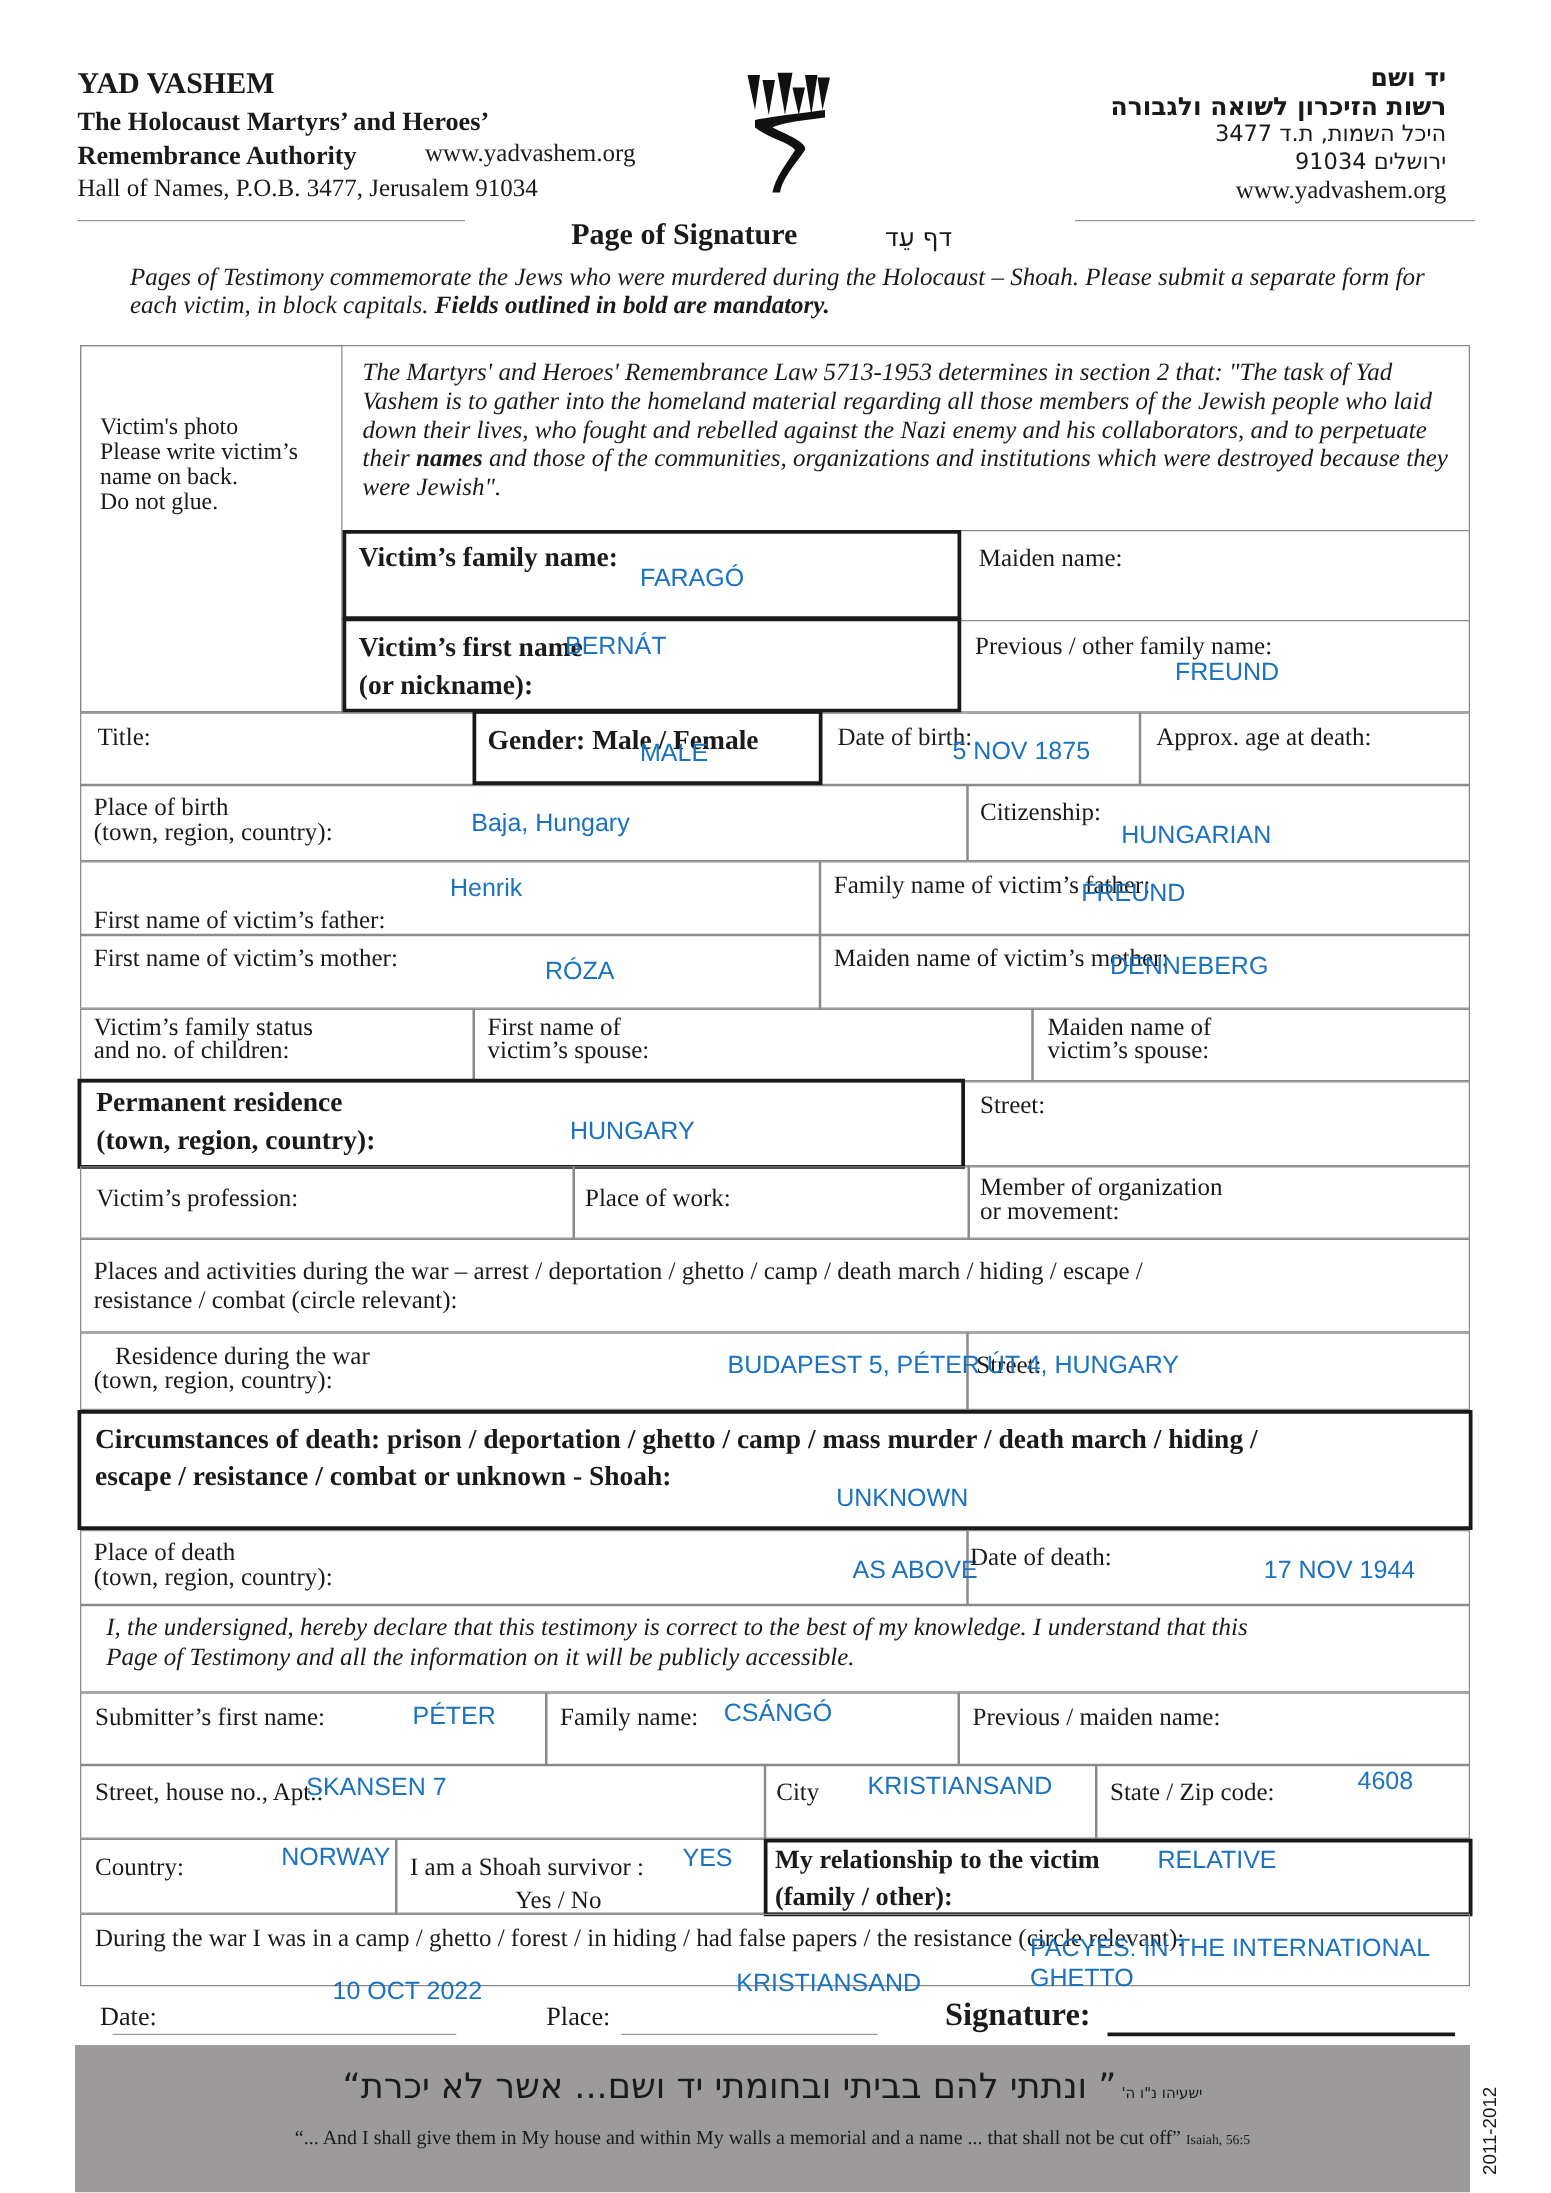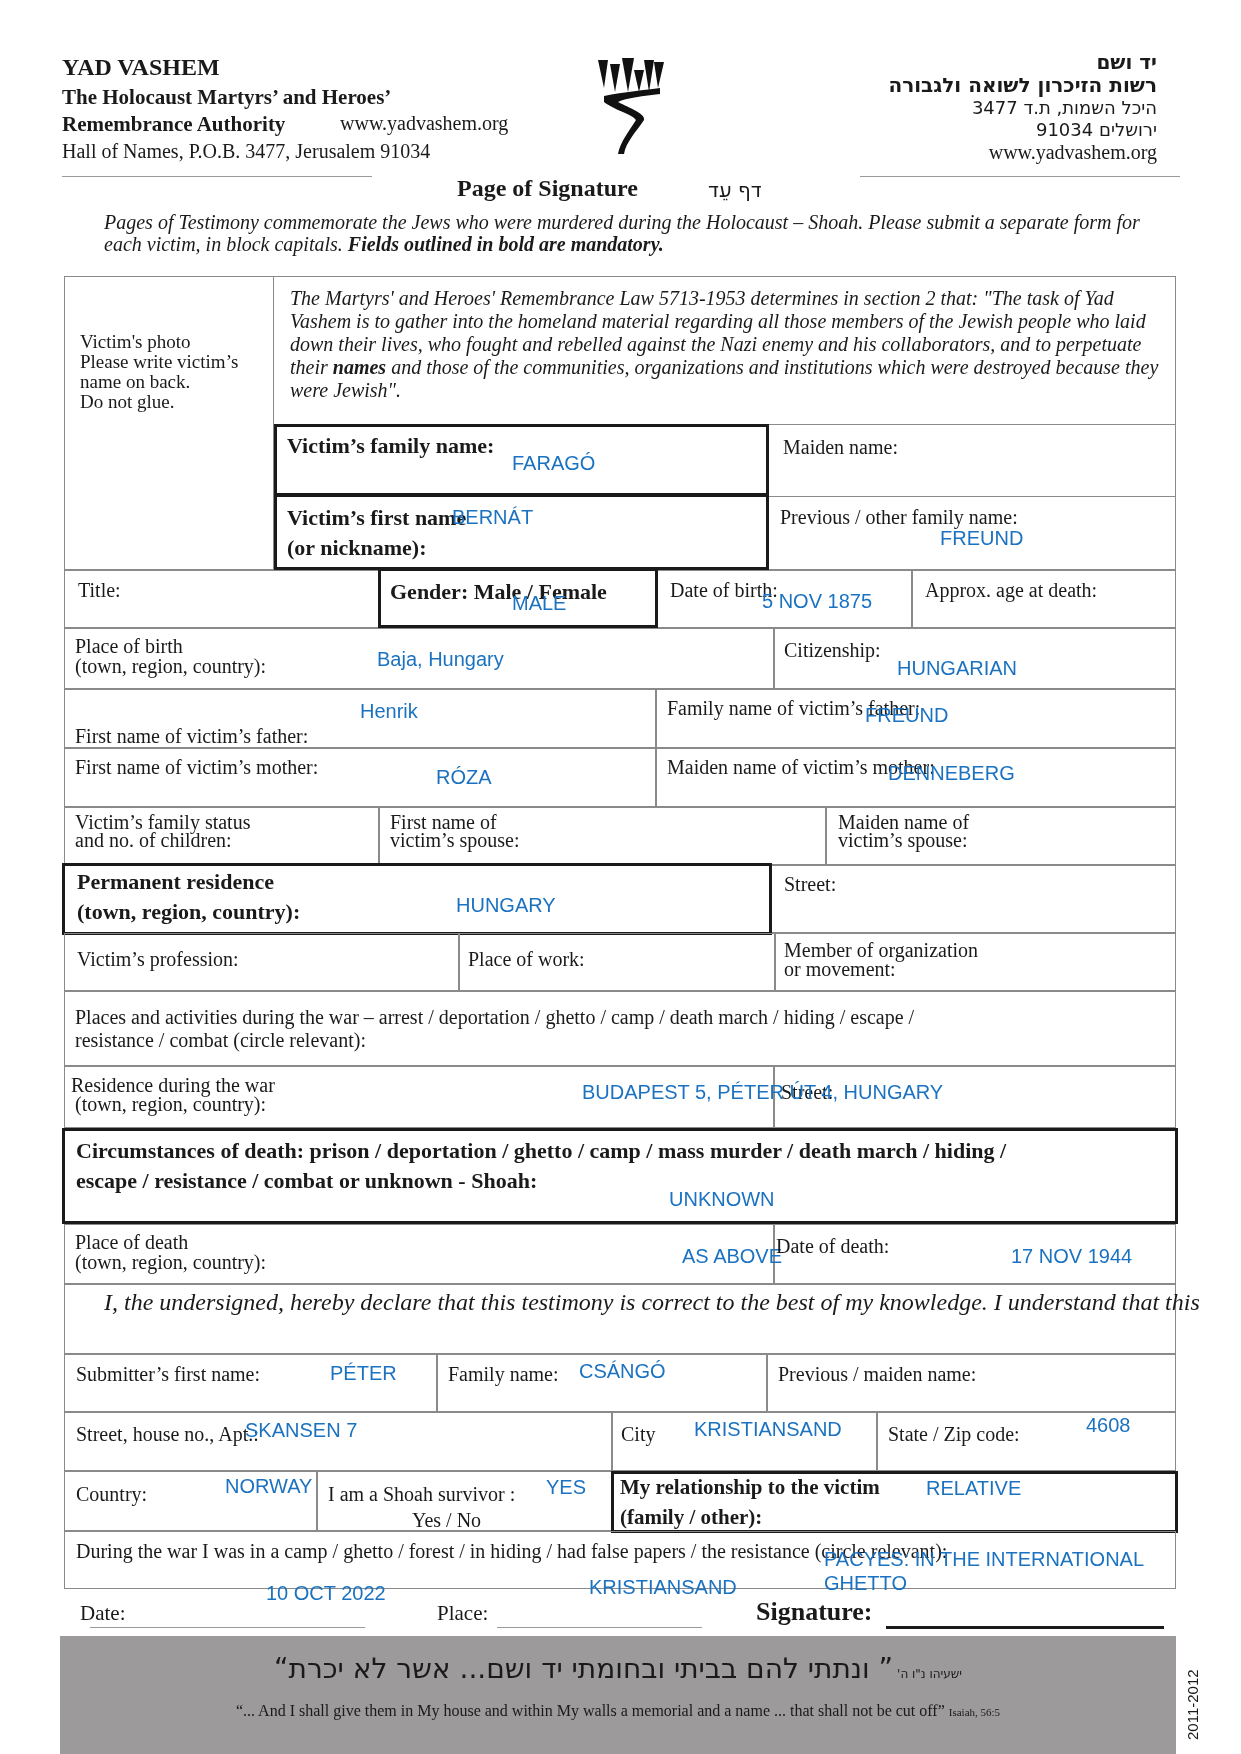--- a/index.html
+++ b/index.html
@@ -139,41 +139,42 @@
 <div class="lbl" style="left:468px;top:949px;">Place of work:</div>
 <div class="lbl" style="left:784px;top:940px;">Member of organization</div>
 <div class="lbl" style="left:784px;top:959px;">or movement:</div>
 
 <div class="cell" style="left:64px;top:991px;width:1112px;height:75px;"></div>
 <div class="lbl" style="left:75px;top:1007px;">Places and activities during the war – arrest / deportation / ghetto / camp / death march / hiding / escape /</div>
 <div class="lbl" style="left:75px;top:1030px;">resistance / combat  (circle relevant):</div>
 
 <div class="cell" style="left:64px;top:1066px;width:1112px;height:62px;"></div>
 <div class="cell" style="left:773px;top:1066px;width:1px;height:62px;"></div>
-<div class="lbl" style="left:71px;top:1075px;">Residence during the war</div>
+<div class="lbl" style="left:92px;top:1075px;">Residence during the war</div>
 <div class="lbl" style="left:75px;top:1094px;">(town, region, country):</div>
 <div class="lbl" style="left:781px;top:1082px;">Street:</div>
 <div class="val" style="left:582px;top:1081px;">BUDAPEST 5, PÉTER ÚT 4, HUNGARY</div>
 
 <div class="bold-box" style="left:62px;top:1128px;width:1116px;height:96px;"></div>
 <div class="lbl-b" style="left:76px;top:1137px;">Circumstances of death: prison / deportation / ghetto / camp / mass murder / death march / hiding /</div>
 <div class="lbl-b" style="left:76px;top:1167px;">escape / resistance / combat or unknown - Shoah:</div>
 <div class="val" style="left:669px;top:1188px;">UNKNOWN</div>
 
 <div class="cell" style="left:64px;top:1224px;width:1112px;height:60px;"></div>
 <div class="cell" style="left:773px;top:1224px;width:1px;height:60px;"></div>
 <div class="lbl" style="left:75px;top:1232px;">Place of death</div>
 <div class="lbl" style="left:75px;top:1252px;">(town, region, country):</div>
 <div class="val" style="left:682px;top:1245px;">AS ABOVE</div>
 <div class="lbl" style="left:776px;top:1236px;">Date of death:</div>
 <div class="val" style="left:1011px;top:1245px;">17 NOV 1944</div>
 
 <div class="cell" style="left:64px;top:1284px;width:1112px;height:70px;"></div>
-<div class="abs ital" style="left:104px;top:1290px;font-size:24px;line-height:24px;white-space:nowrap;">
+<div class="abs ital" style="left:85px;top:1290px;font-size:20px;line-height:24px;white-space:nowrap;">
   <div>I, the undersigned, hereby declare that this testimony is correct to the best of my knowledge. I understand that this</div>
+  <div>Page of Testimony and all the information on it will be publicly accessible.</div>
 </div>
 
 <div class="cell" style="left:64px;top:1354px;width:1112px;height:58px;"></div>
 <div class="cell" style="left:436px;top:1354px;width:1px;height:58px;"></div>
 <div class="cell" style="left:766px;top:1354px;width:1px;height:58px;"></div>
 <div class="lbl" style="left:76px;top:1364px;">Submitter’s first name:</div>
 <div class="val" style="left:330px;top:1362px;">PÉTER</div>
 <div class="lbl" style="left:448px;top:1364px;">Family name:</div>
 <div class="val" style="left:579px;top:1360px;">CSÁNGÓ</div>
 <div class="lbl" style="left:778px;top:1364px;">Previous / maiden name:</div>

